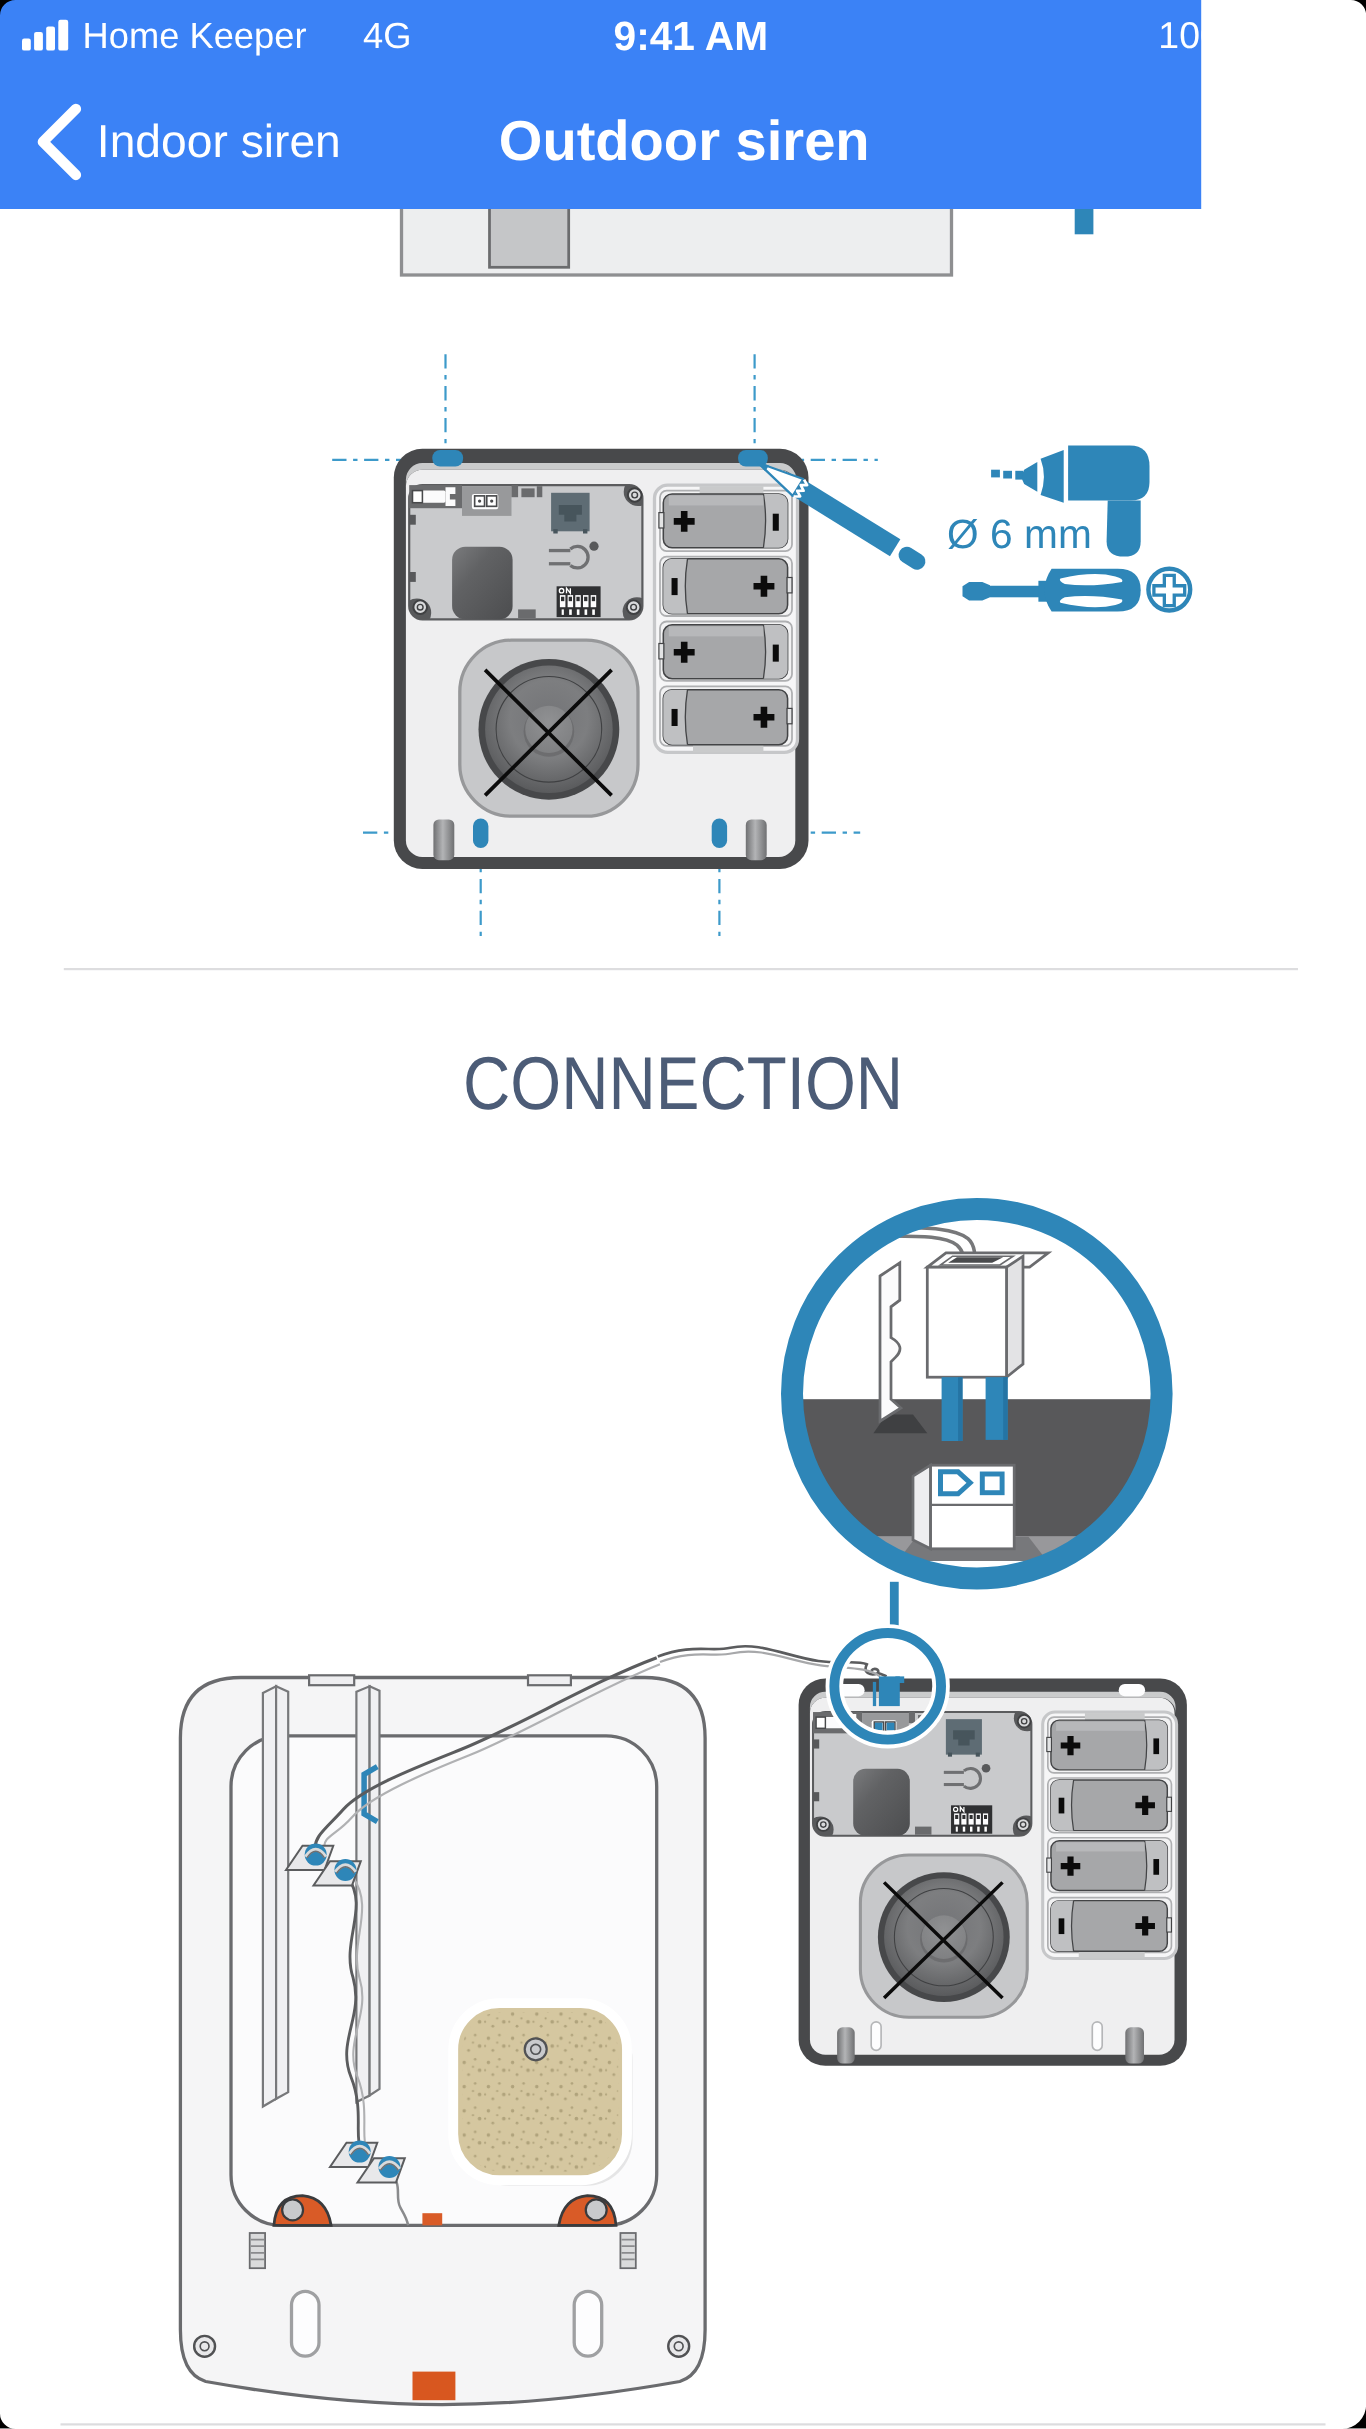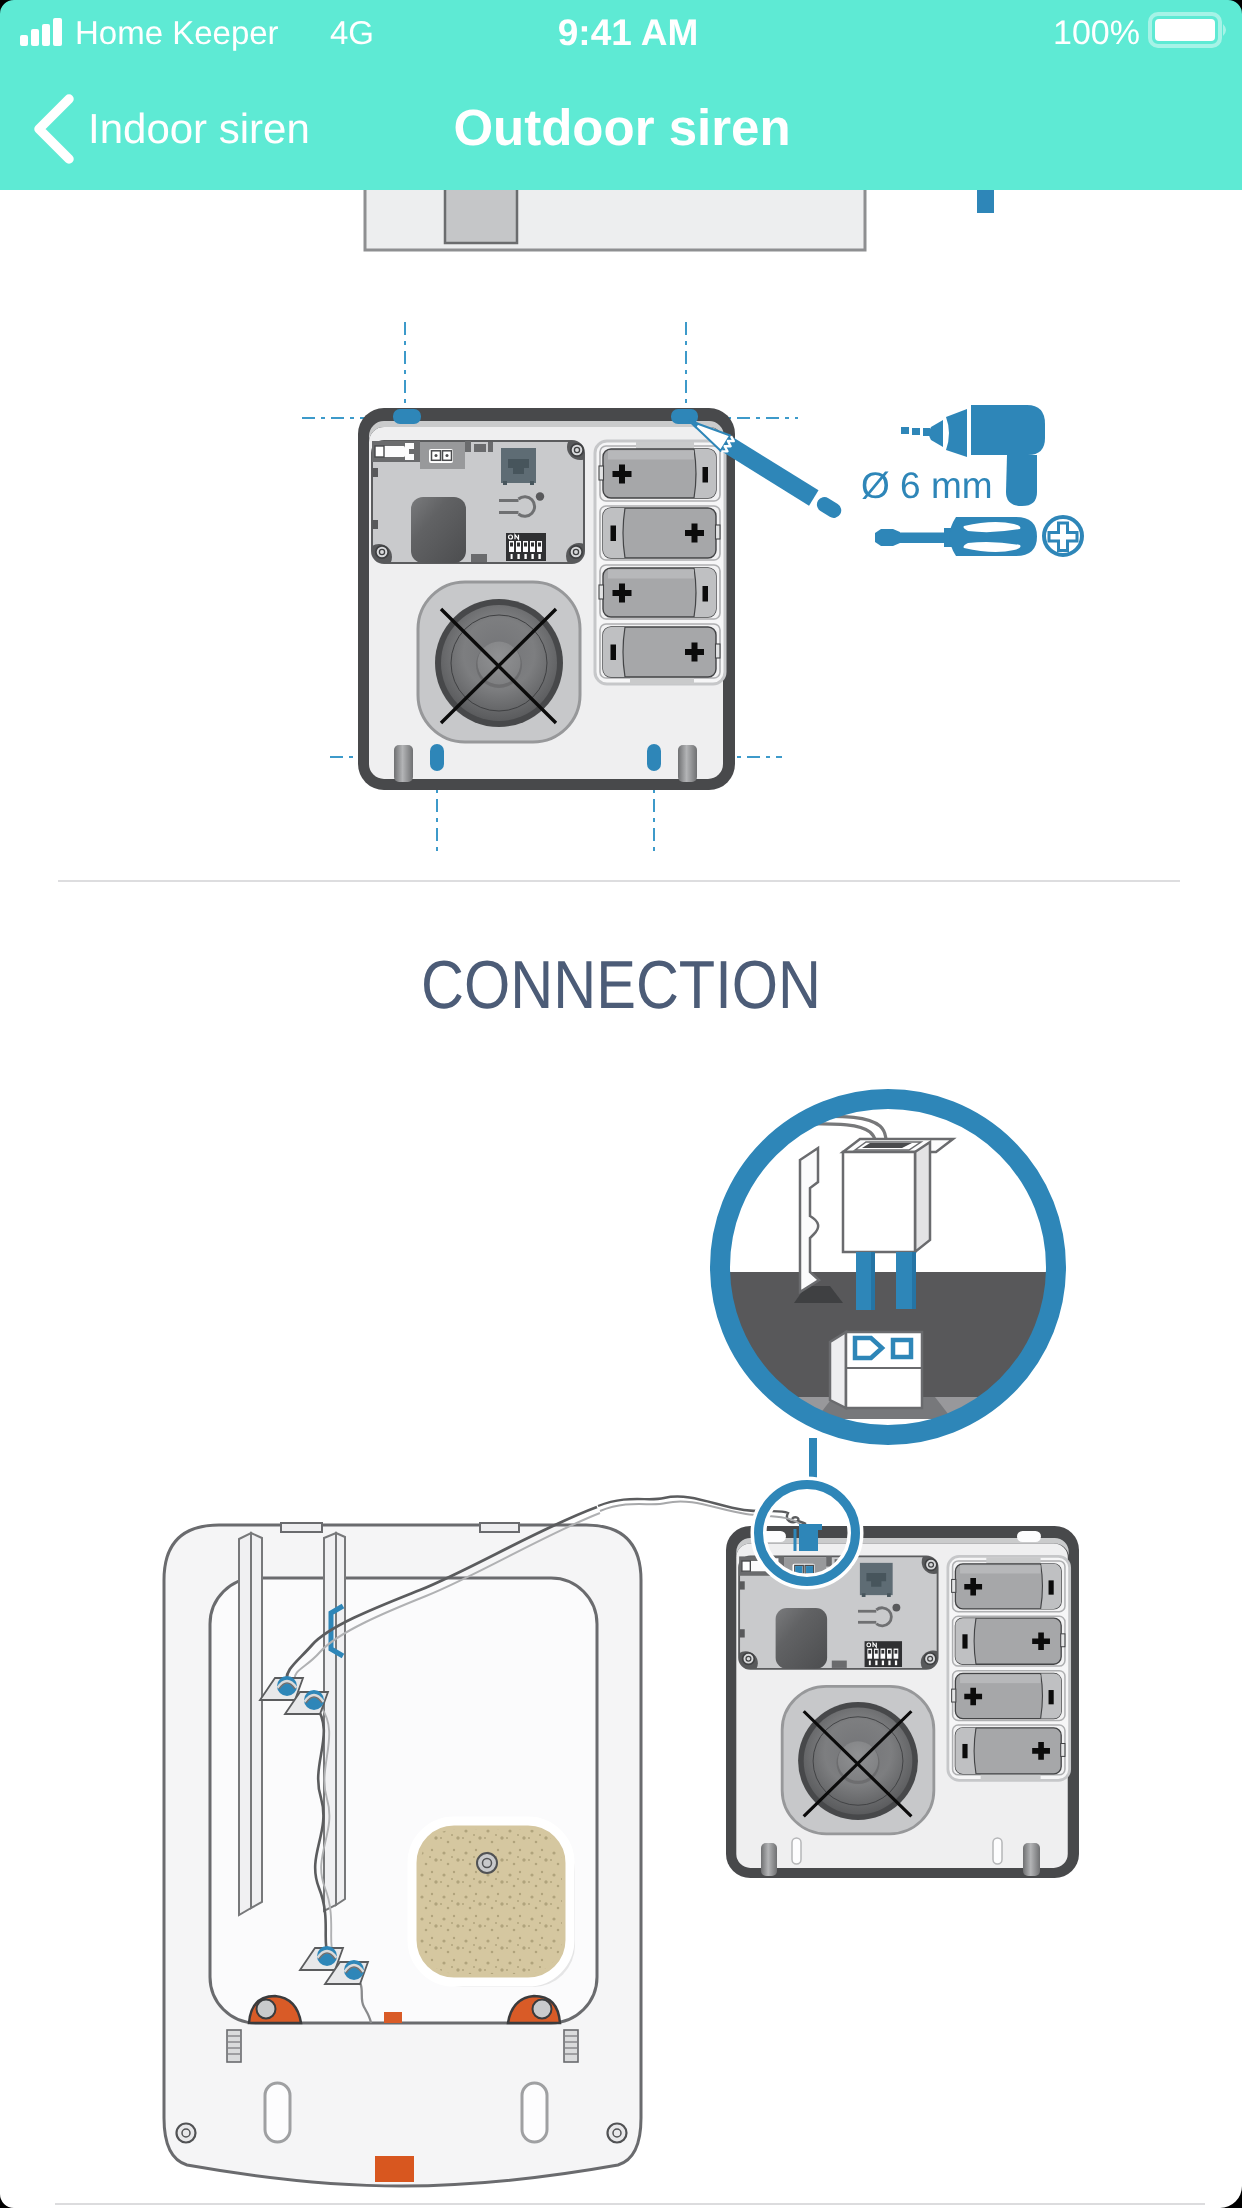--- a/index.html
+++ b/index.html
@@ -1,19 +1,19 @@
 <!DOCTYPE html>
 <html><head>
 <meta charset="utf-8">
 <style>
   html,body{margin:0;padding:0;}
   body{width:1242px;height:2208px;background:#ffffff;font-family:"Liberation Sans",sans-serif;overflow:hidden;position:relative;-webkit-font-smoothing:antialiased;text-rendering:geometricPrecision;}
   #page{position:absolute;left:0;top:0;width:1242px;height:2208px;}
   .abs{position:absolute;}
-  #header{left:0;top:0;width:1242px;height:190px;background:#5eead4;}
+  #header{left:0;top:0;width:1092px;height:190px;background:#3b82f6;}
   #divider1{left:58px;top:880px;width:1122px;height:2px;background:#dddddf;}
   #divider2{left:55px;top:2203px;width:1150px;height:2px;background:#dcdcde;}
   #conn{left:0;top:946px;width:1242px;text-align:center;font-size:68px;color:#4c5c77;transform:scaleX(0.875);transform-origin:621px 0;}
 </style>
 </head>
 <body>
 <div id="page">
 
   <div class="abs" id="header">
 

